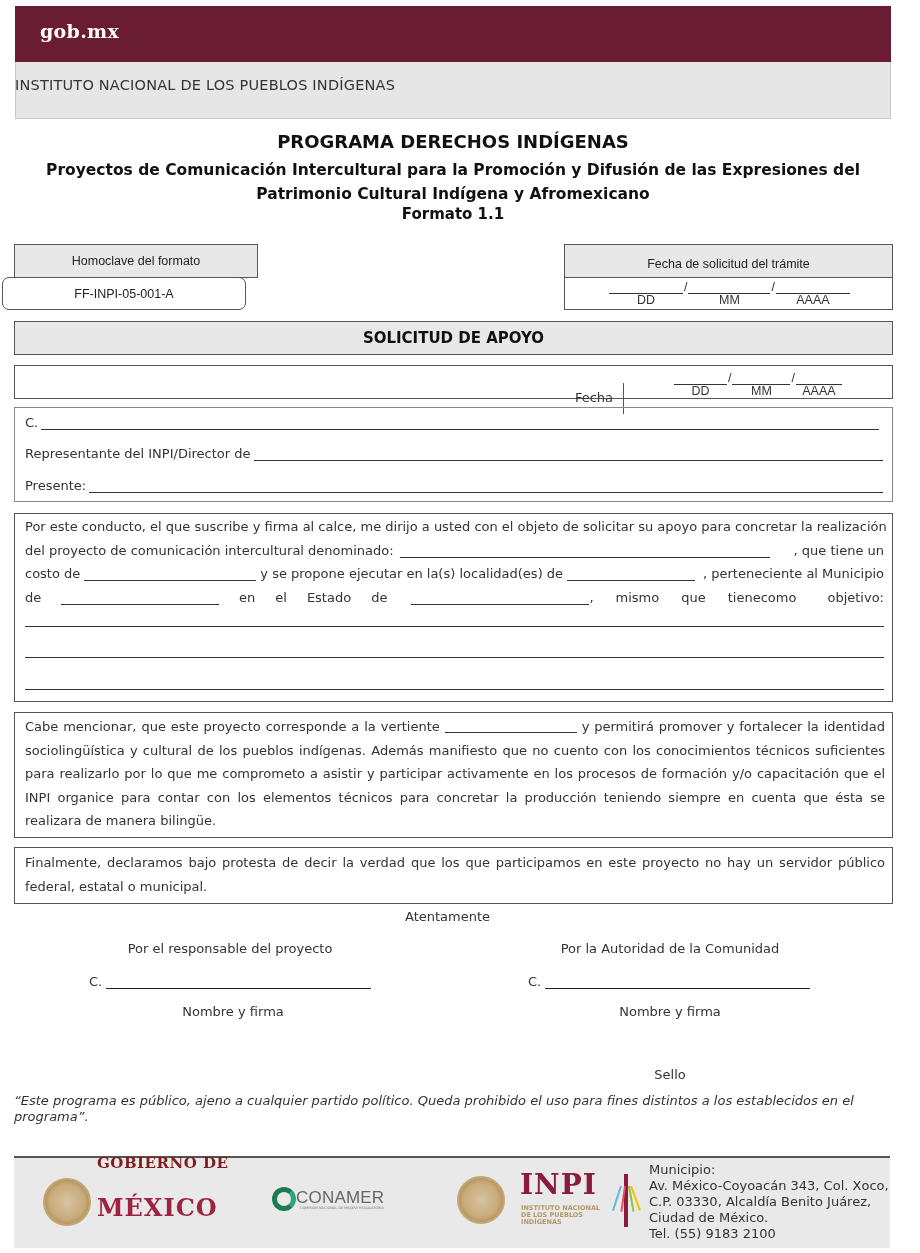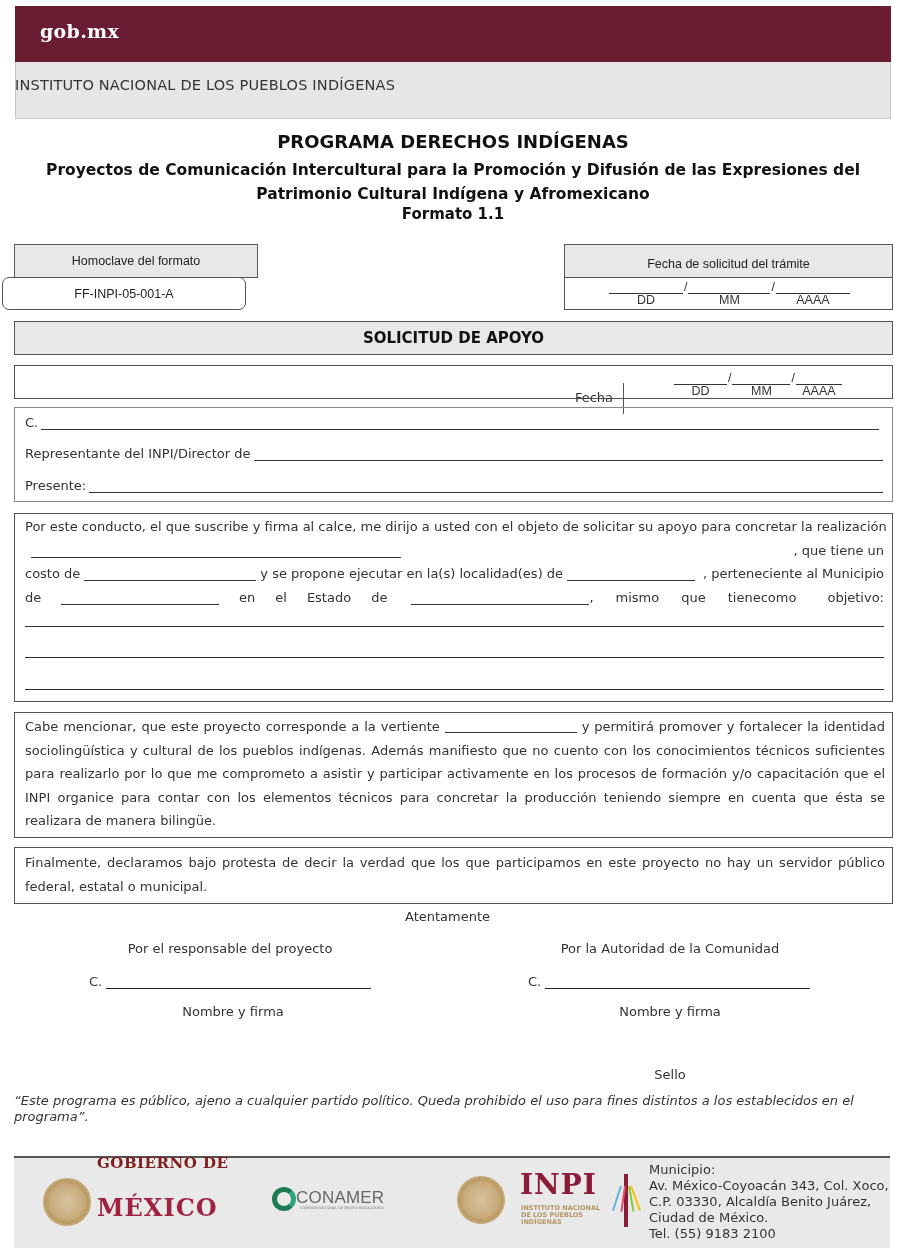--- a/index.html
+++ b/index.html
@@ -148,20 +148,21 @@
   </div>
   <div class="abs addr-line" style="top:70px;">
     <span>Presente:</span>
     <span class="fill"></span>
   </div>
 </div>
 
 <div class="abs para-box" style="top:513px; height:189px;">
   <div class="para-line" style="top:5px;">Por este conducto, el que suscribe y firma al calce, me dirijo a usted con el objeto de solicitar su apoyo para concretar la realización</div>
   <div class="para-line" style="top:29px;">
+    <span>del proyecto de comunicación intercultural denominado:</span>
     <span class="u" style="width:370px; margin-left:6px;"></span>
     <span style="flex:1; text-align:right;">, que tiene un</span>
   </div>
   <div class="para-line" style="top:52px;">
     <span>costo de</span>
     <span class="u" style="width:172px; margin:0 4px;"></span>
     <span>y se propone ejecutar en la(s) localidad(es) de</span>
     <span class="u" style="width:128px; margin-left:4px;"></span>
     <span style="flex:1; text-align:right;">, perteneciente al Municipio</span>
   </div>

